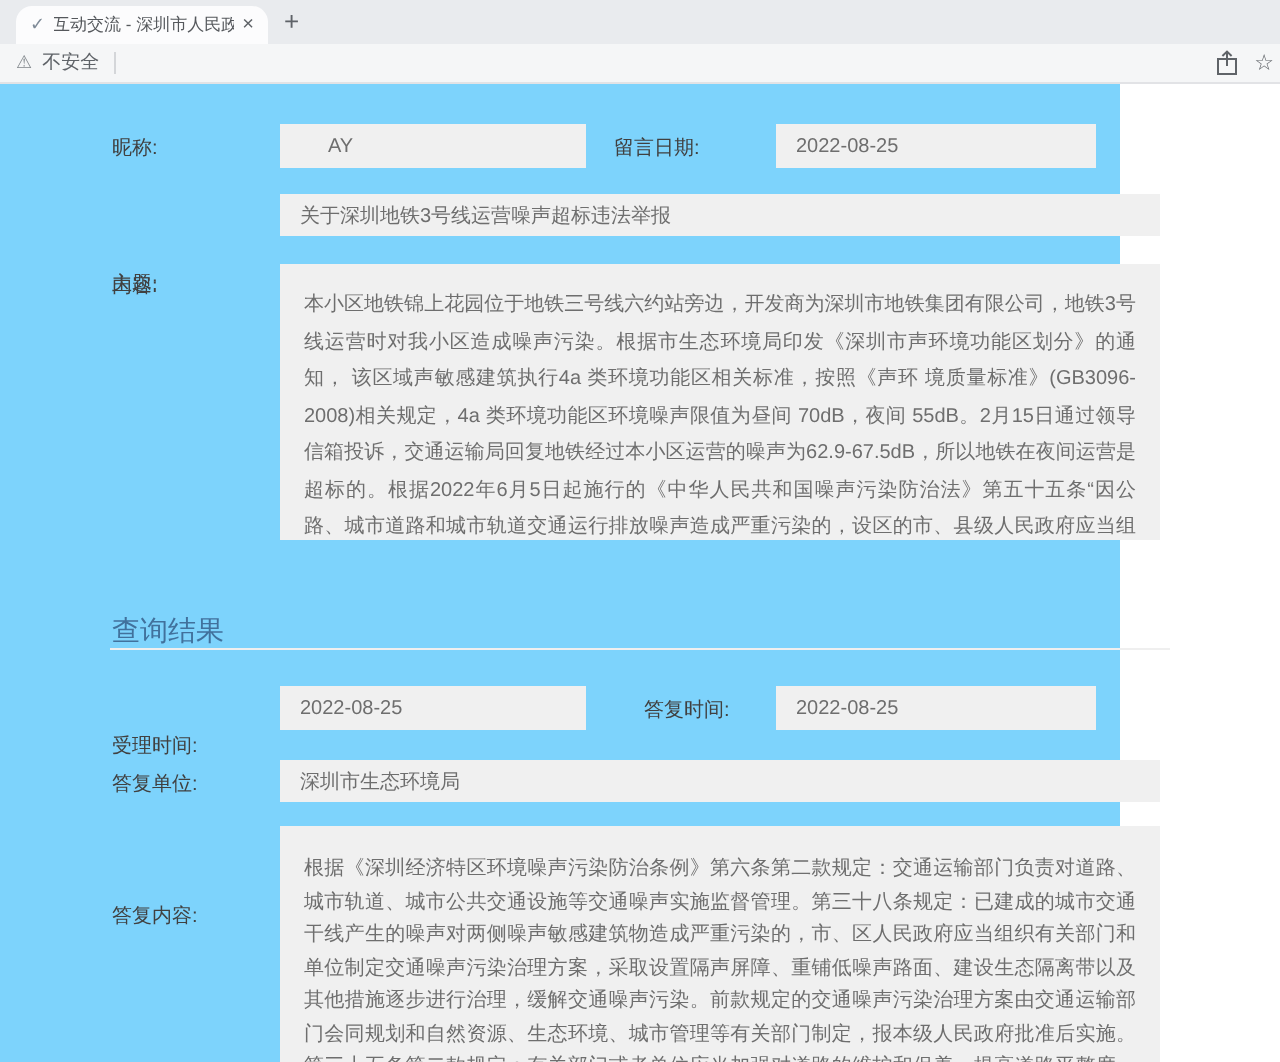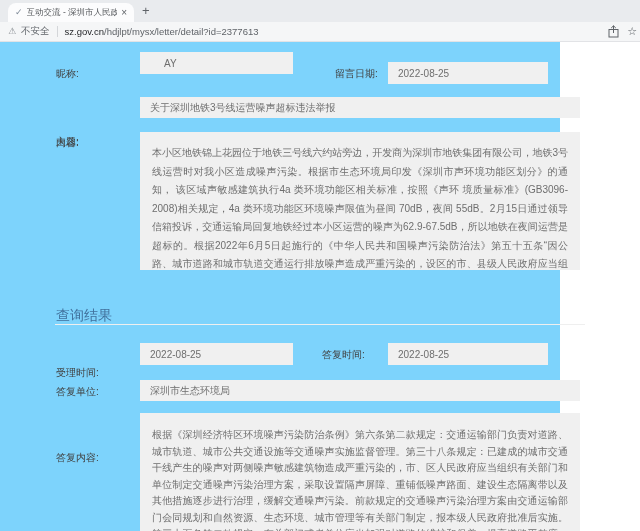--- a/index.html
+++ b/index.html
@@ -53,40 +53,39 @@
       <span class="tab-title">互动交流 - 深圳市人民政府门户</span>
       <span class="tab-close">×</span>
     </div>
     <span class="newtab-btn">+</span>
   </div>
 
   <div class="urlbar">
     <span class="warn-icon">⚠</span>
     <span class="security-text">不安全</span>
     <span class="url-divider"></span>
-    <span class="url-text"><span class="url-domain">sz.gov.cn</span><span class="url-path">/hdjlpt/mysx/letter/detail?id=2377613</span></span>
     <span class="urlbar-right">
       <span class="share-icon">
         <svg width="11" height="13" viewBox="0 0 11 13" fill="none" stroke="#5f6368" stroke-width="1">
           <rect x="1" y="4.5" width="9" height="7.5"></rect>
           <line x1="5.5" y1="0.8" x2="5.5" y2="8"></line>
           <polyline points="3.2,3 5.5,0.8 7.8,3"></polyline>
         </svg>
       </span>
       <span class="star-icon">☆</span>
     </span>
   </div>
 
   <div class="page">
 
     <span class="f-label" style="top:25px;">昵称:</span>
-    <div class="f-box inline f-small" style="left:140px; top:10px;padding-left:24px;">
+    <div class="f-box inline f-small" style="left:140px; top:20px;padding-left:24px;">
       <span>AY</span>
     </div>
-    <span class="f-label" style="left:307px; top:25px;margin-left:28px;">留言日期:</span>
+    <span class="f-label" style="left:307px; top:25px;">留言日期:</span>
     <div class="f-box inline f-small2" style="left:388px; top:20px;">
       <span>2022-08-25</span>
     </div>
 
     <span class="f-label" style="top:60px;margin-top:33px;">主题:</span>
     <div class="f-box inline f-wide" style="left:140px; top:55px;">
       <span>关于深圳地铁3号线运营噪声超标违法举报</span>
     </div>
 
     <span class="f-label" style="top:94px;">内容:</span>

